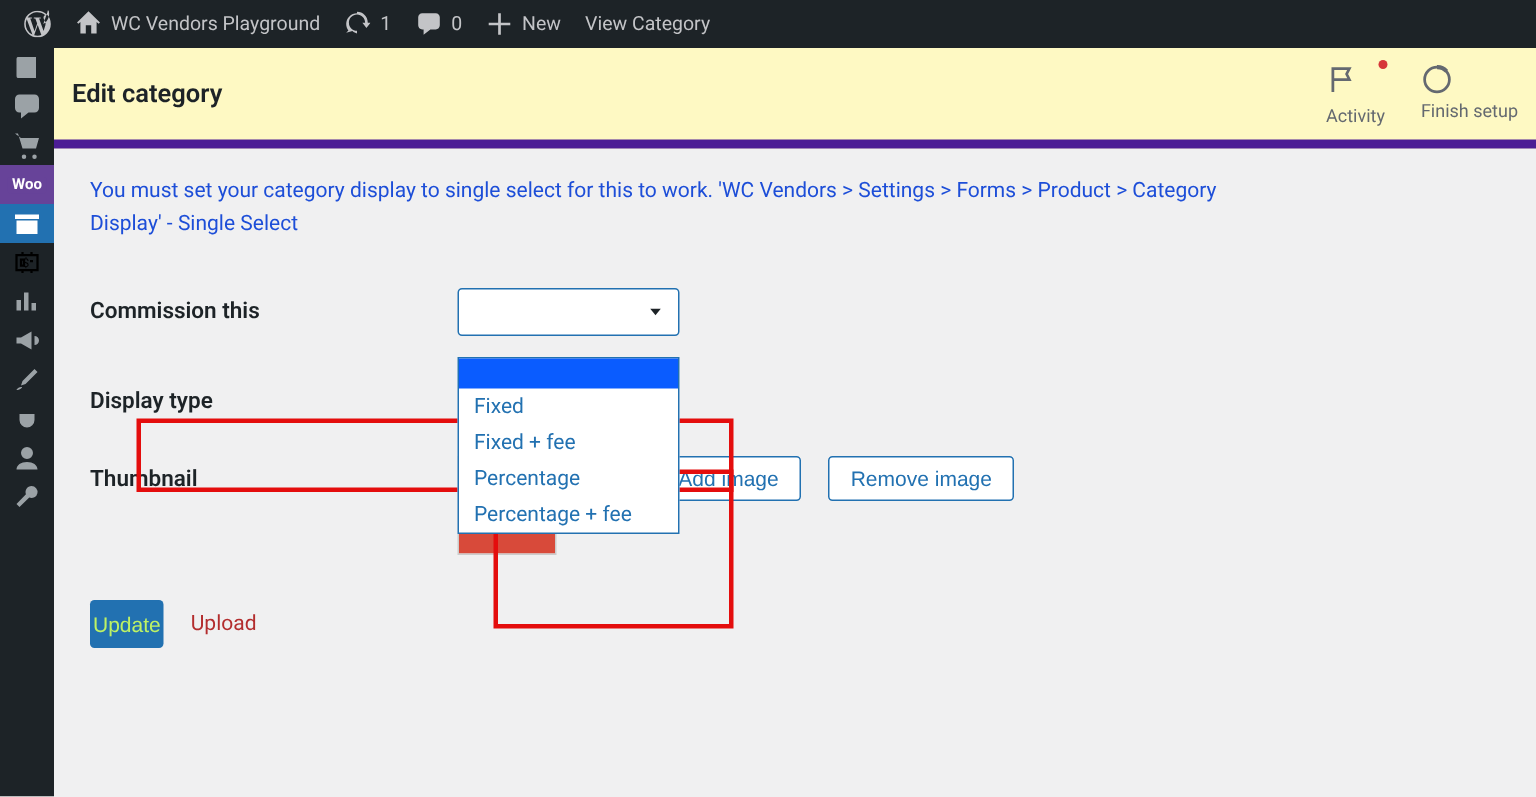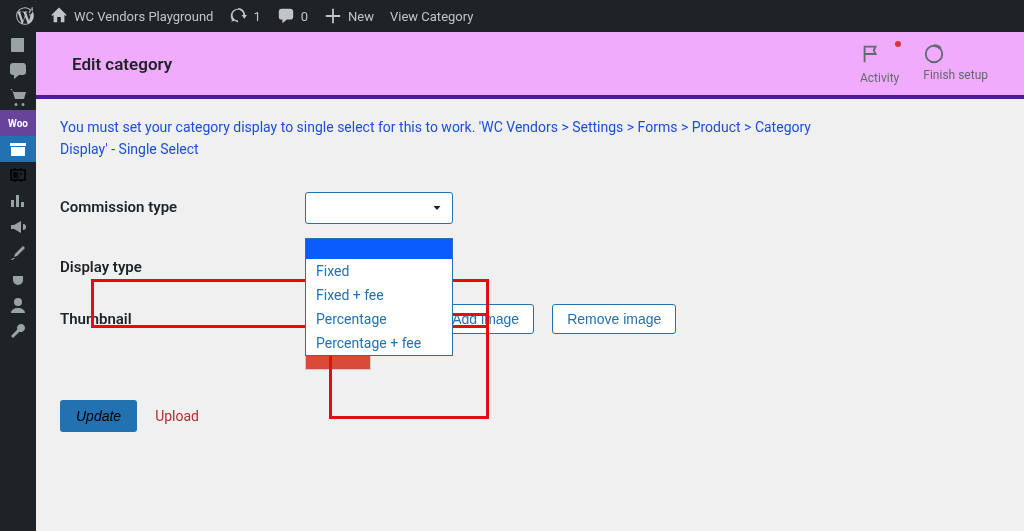--- a/index.html
+++ b/index.html
@@ -15,21 +15,21 @@
     .side-item { height: 26px; display: flex; align-items: center; justify-content: center; cursor: pointer; position: relative; }
     .side-item svg { width: 20px; height: 20px; fill: rgba(240,246,252,.6); }
     .side-item.active { background: #2271b1; }
     .side-item.active svg { fill: #fff; }
     .side-item.active::after { content: ""; position: absolute; right: -8px; top: 50%; margin-top: -8px; border: 8px solid transparent; border-right-color: #f0f0f1; }
     .side-item.woo { background: #674399; }
     .side-item.woo span { color: #fff; font-size: 10px; font-weight: 700; padding: 0 3px; background: #674399; border-radius: 2px; }
     
     
     .main { position: absolute; left: 36px; top: 32px; right: 0; bottom: 0; }
-    .page-header { background: #f0abfc; height: 67px; display: flex; align-items: center; padding: 0 36px; justify-content: space-between; border-bottom: 4px solid #4c1d95; }
+    .page-header { background: #fef9c3; height: 67px; display: flex; align-items: center; padding: 0 12px; justify-content: space-between; border-bottom: 6px solid #4c1d95; }
     .page-title { font-size: 17px; font-weight: 600; color: #1d2327; }
     .header-actions { display: flex; gap: 24px; }
     .header-action { display: flex; flex-direction: column; gap: 3px; font-size: 12px; color: #646970; cursor: pointer; }
     .header-action svg { width: 22px; height: 22px; fill: none; stroke: #646970; stroke-width: 2; }
     .dot { width: 6px; height: 6px; background: #d63638; border-radius: 50%; position: absolute; top: -2px; right: -2px; }
     
     .body { padding: 18px 24px; }
     .section-title { font-size: 21px; font-weight: 600; color: #1d2327; margin-bottom: 14px; }
     .section-desc { font-size: 14px; color: #1d4ed8; line-height: 1.55; margin-bottom: 32px; max-width: 790px; }
     
@@ -46,21 +46,21 @@
     .select-dropdown { position: absolute; top: 34px; left: 0; width: 148px; background: #fff; border: 1px solid #2271b1; z-index: 60; margin-top: 12px; }
     .select-opt-blank { height: 20px; background: #0a5cff; }
     .select-opt { padding: 4px 10px; font-size: 14px; color: #2271b1; cursor: pointer; }
     
     .thumb-img { width: 66px; height: 66px; background: linear-gradient(#3a9e3a 0 28%, #2a8a2a 28% 35%, #e8a070 35% 55%, #d84a3a 55% 100%); border: 1px solid #ccc; display: inline-block; vertical-align: top; position:relative; }
     .thumb-face { position:absolute; left:50%; top:22px; width:28px; height:26px; margin-left:-14px; background:#e0a080; border-radius:50% 50% 45% 45%; }
     .thumb-mouth { position:absolute; left:50%; top:38px; width:8px; height:8px; margin-left:-4px; background:#4a1a1a; border-radius:50%; }
     .btn-outline { display: inline-block; padding: 6px 14px; border: 1px solid #2271b1; color: #2271b1; background: #fff; border-radius: 3px; font-size: 14px; cursor: pointer; margin-left: 14px; vertical-align: top; }
     
     .actions-row { display: flex; align-items: center; gap: 18px; margin-top: 30px; }
-    .btn-primary { padding: 8px 16px; background: #2271b1; color: #000000; border: none; border-radius: 3px; font-size: 14px; cursor: pointer; font-style: italic; }
+    .btn-primary { padding: 8px 2px; background: #2271b1; color: #bef264; border: none; border-radius: 3px; font-size: 14px; cursor: pointer; }
     .link-delete { color: #b32d2e; font-size: 14px; text-decoration: none; cursor: pointer; }
   </style>
 </head>
 <body>
 
 <div class="adminbar">
   <div class="adminbar-item">
     <svg viewBox="0 0 20 20">
         <path d="M10 .15A9.85 9.85 0 1 0 19.85 10 9.85 9.85 0 0 0 10 .15zM1.3 10a8.62 8.62 0 0 1 .75-3.53l4.15 11.36A8.7 8.7 0 0 1 1.3 10zm8.7 8.7a8.8 8.8 0 0 1-2.46-.35l2.6-7.6 2.7 7.34a.6.6 0 0 0 .06.12A8.64 8.64 0 0 1 10 18.7zm1.2-12.78c.52 0 1-.07 1-.07.47-.06.41-.75-.06-.72 0 0-1.4.11-2.32.11-.86 0-2.3-.11-2.3-.11-.46-.03-.52.68-.06.72 0 0 .45.05.92.07l1.37 3.76-1.92 5.78L4.63 5.92c.53 0 1-.07 1-.07.47-.06.41-.75-.06-.72 0 0-1.4.11-2.32.11h-.55A8.7 8.7 0 0 1 15.84 3.6a1.55 1.55 0 0 0-1.4 1.56c0 .73.41 1.34.86 2.06a4.45 4.45 0 0 1 .71 2.34 10.3 10.3 0 0 1-.65 2.77l-.86 2.87zm6.35-7.55a8.7 8.7 0 0 1-3.26 11.7l2.66-7.68a8.22 8.22 0 0 0 .67-3.1 6.7 6.7 0 0 0-.07-.92z"></path>
       </svg>
@@ -176,21 +176,21 @@
           </svg>
         <span>Finish setup</span>
       </div>
     </div>
   </div>
 
   <div class="body">
     <div class="section-desc">You must set your category display to single select for this to work. 'WC Vendors &gt; Settings &gt; Forms &gt; Product &gt; Category Display' - Single Select</div>
 
     <div class="field-row">
-      <div class="field-label">Commission type</div>
+      <div class="field-label">Commission this</div>
       <div class="field-control">
         <div class="select-box">
           <svg viewBox="0 0 20 20">
               <path d="M5 7l5 6 5-6z"></path>
             </svg>
         </div>
         <div class="select-dropdown">
           <div class="select-opt-blank"></div>
           <div class="select-opt">Fixed</div>
           <div class="select-opt">Fixed + fee</div>

